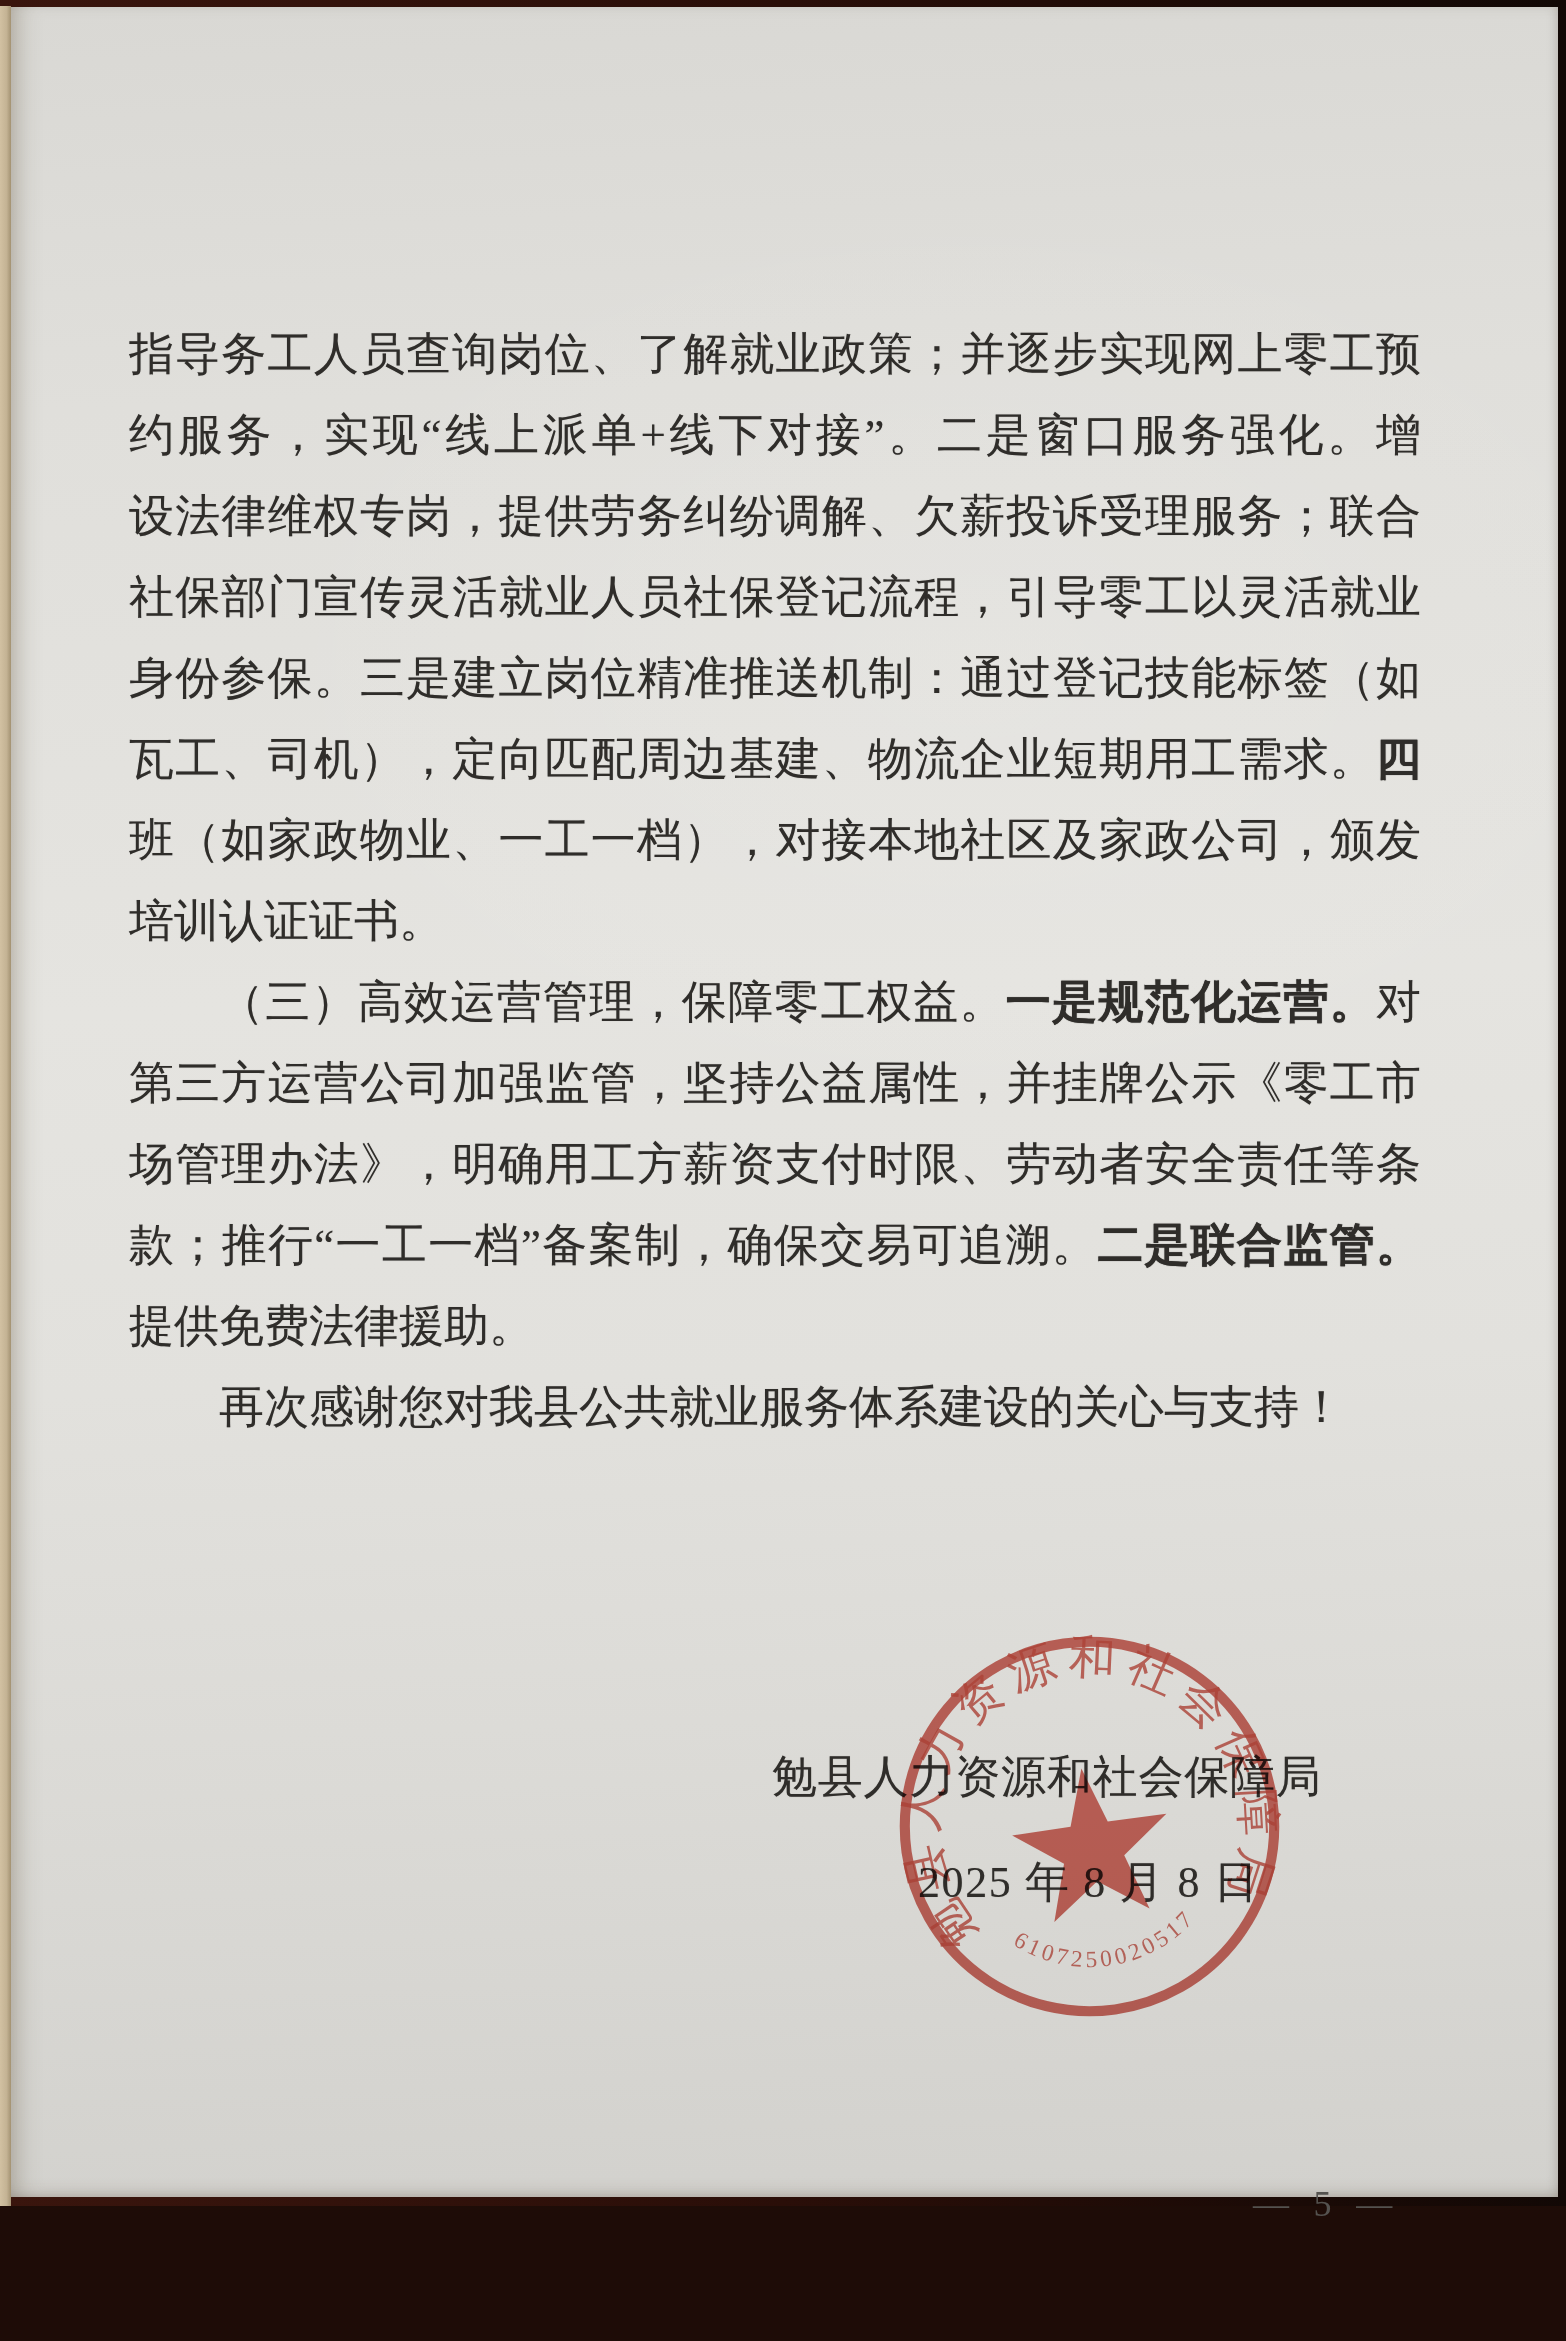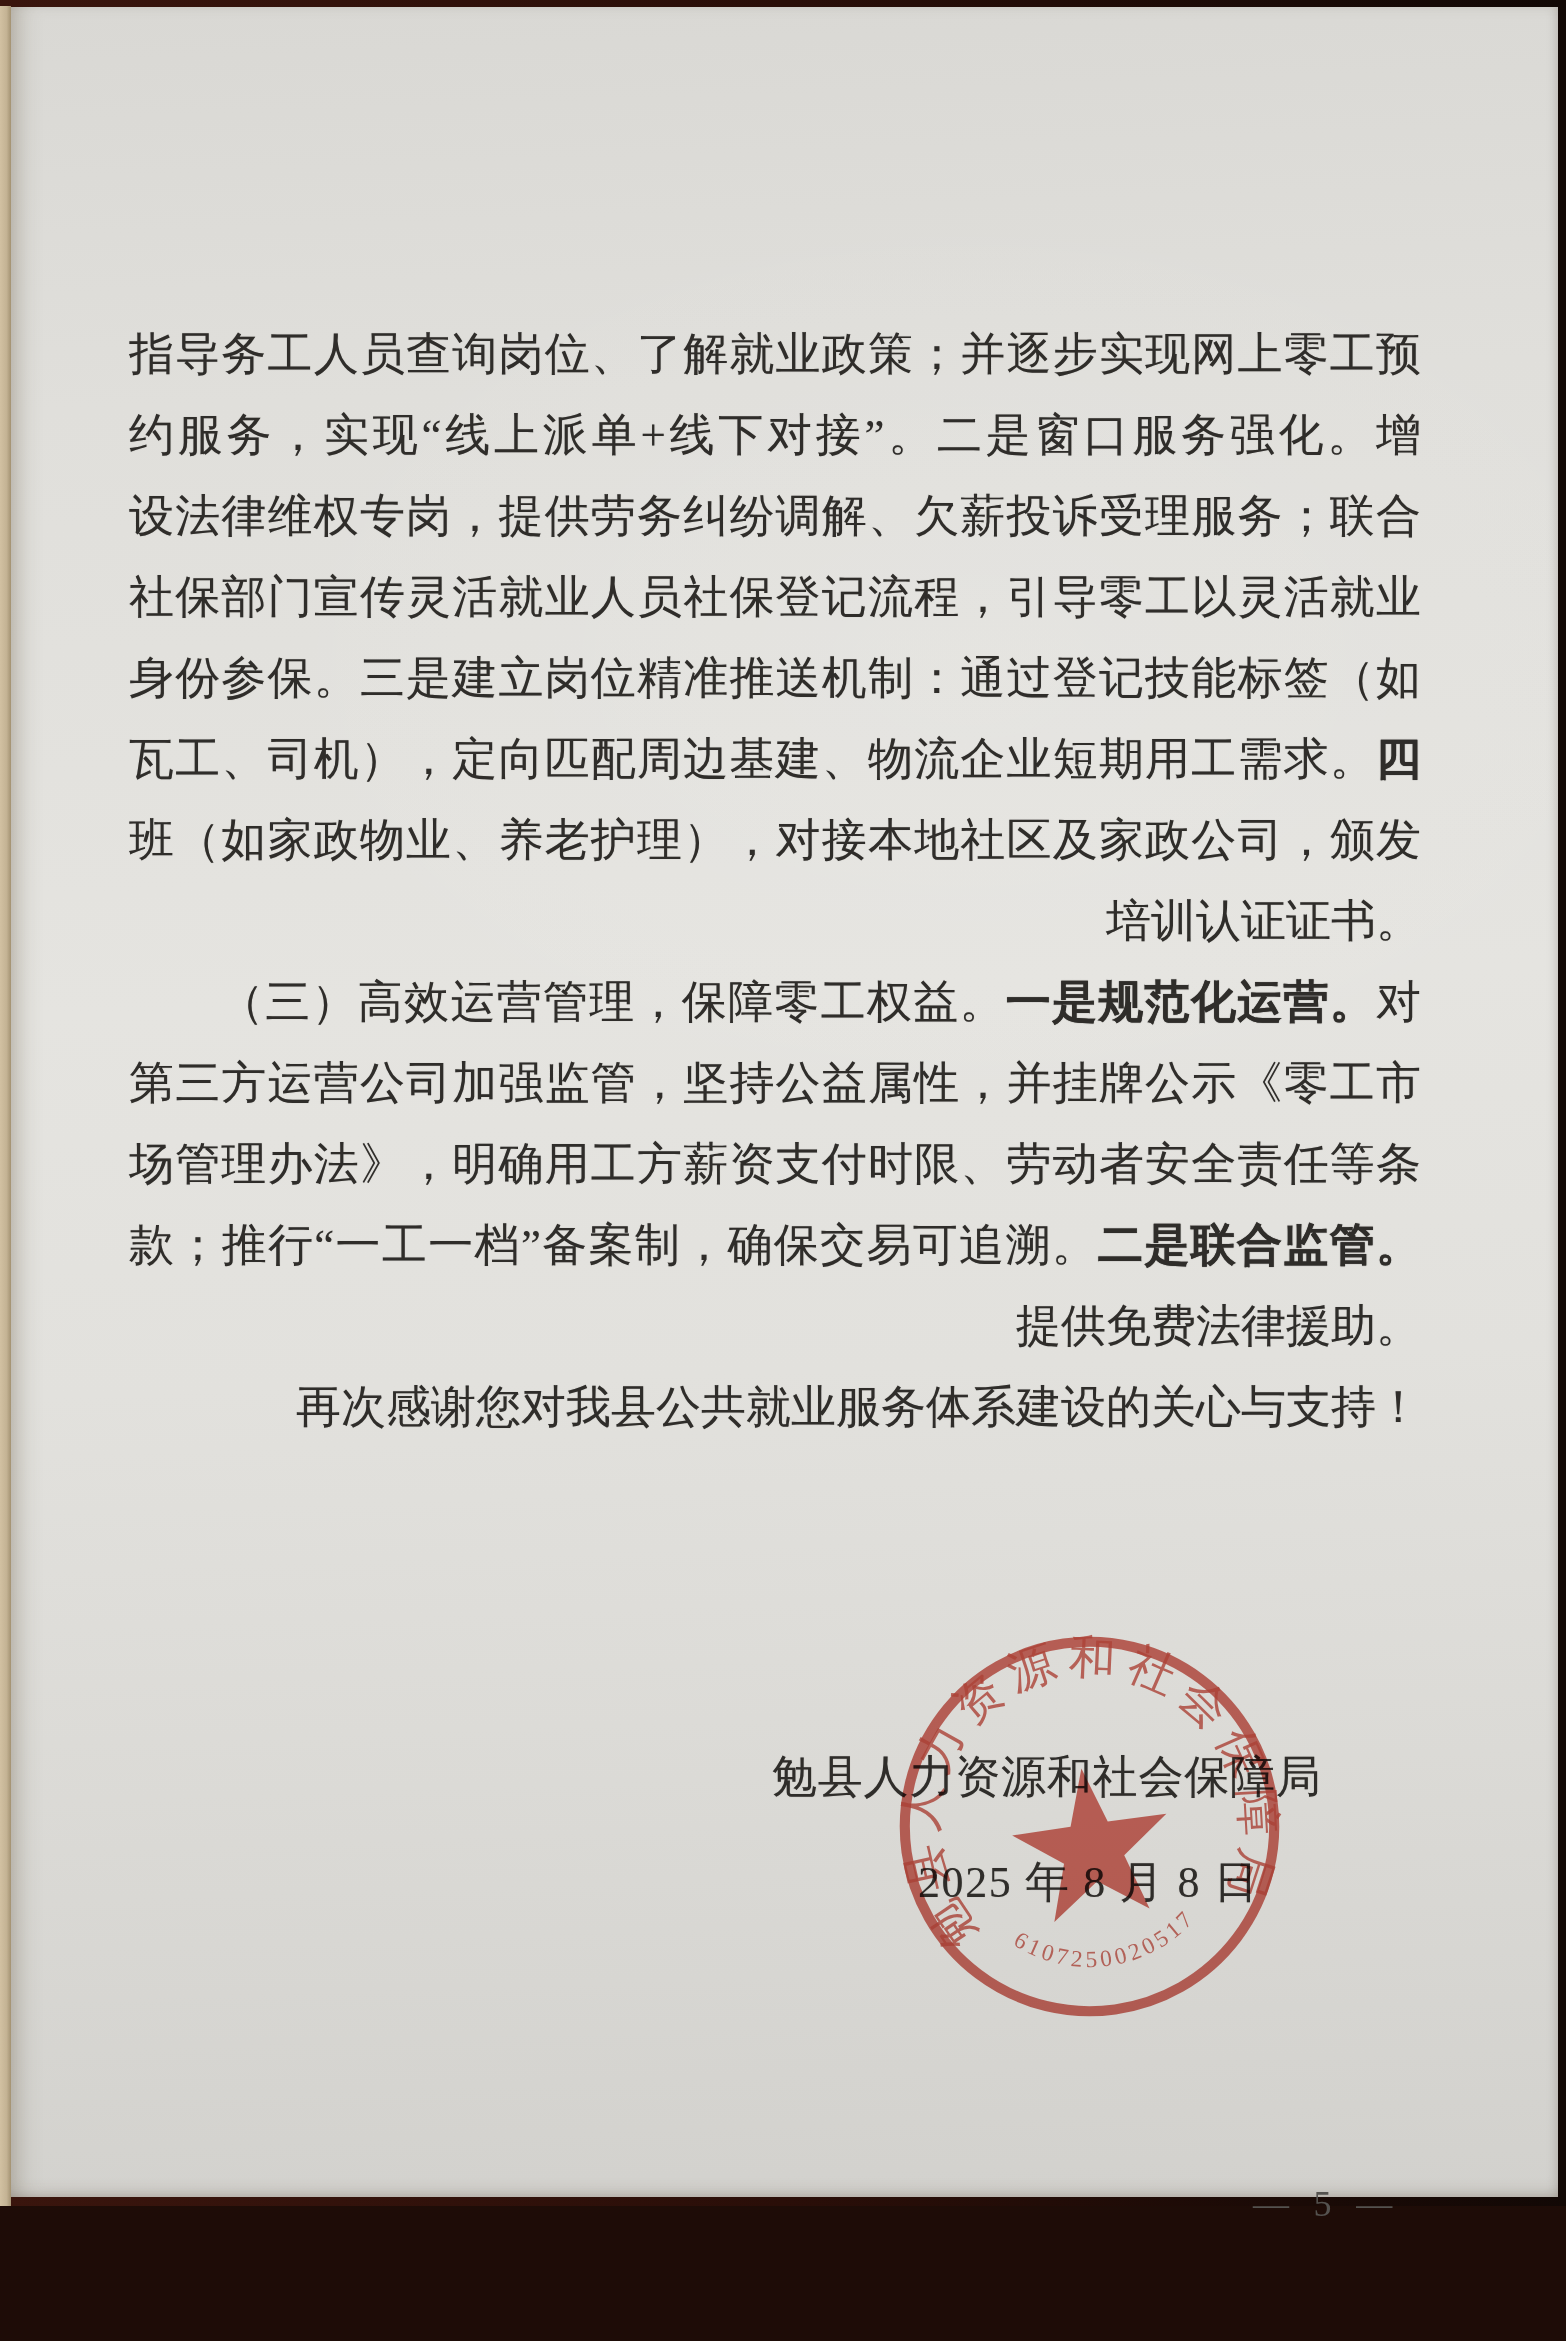--- a/index.html
+++ b/index.html
@@ -26,21 +26,21 @@
     box-shadow:
       inset 20px 0 23px -14px rgba(110,100,80,0.38),
       inset -6.2px 0 12.5px -7.8px rgba(60,40,30,0.28),
       inset 0 -11px 18.7px -12.5px rgba(80,60,45,0.30);
   }
   .body-text{
     position:absolute;left:118px;top:307px;width:1292px;
     font-size:45px;line-height:81px;color:#2f2d2a;
     text-shadow:0 0 0.8px rgba(47,45,42,0.35);
   }
-  .line{white-space:nowrap;text-align:right;}
+  .line{white-space:nowrap;}
   .line.just{white-space:normal;text-align:justify;text-align-last:justify;}
   .line.indent{text-indent:90px;}
   .line .b{font-weight:700;text-shadow:0 0 0.8px rgba(20,18,16,0.9);}
   .sig{
     position:absolute;left:761px;top:1740px;
     font-size:45px;color:#2f2d2a;letter-spacing:0.8px;white-space:nowrap;
     text-shadow:0 0 0.8px rgba(47,45,42,0.35);
   }
   .date{
     position:absolute;left:878px;top:1846px;
@@ -67,21 +67,21 @@
 
   <div class="paper">
 
     <div class="body-text" id="body-lines">
         <div class="line just"><span>指导务工人员查询岗位、了解就业政策；并逐步实现网上零工预</span></div>
         <div class="line just"><span>约服务，实现“线上派单+线下对接”。二是窗口服务强化。增</span></div>
         <div class="line just"><span>设法律维权专岗，提供劳务纠纷调解、欠薪投诉受理服务；联合</span></div>
         <div class="line just"><span>社保部门宣传灵活就业人员社保登记流程，引导零工以灵活就业</span></div>
         <div class="line just"><span>身份参保。三是建立岗位精准推送机制：通过登记技能标签（如</span></div>
         <div class="line just"><span>瓦工、司机），定向匹配周边基建、物流企业短期用工需求。</span><span class="b">四</span></div>
-        <div class="line just"><span>班（如家政物业、养老护理），对接本地社区及家政公司，颁发</span></div>
+        <div class="line just"><span>班（如家政物业、一工一档），对接本地社区及家政公司，颁发</span></div>
         <div class="line"><span>培训认证证书。</span></div>
         <div class="line just indent"><span>（三）高效运营管理，保障零工权益。</span><span class="b">一是规范化运营。</span><span>对</span></div>
         <div class="line just"><span>第三方运营公司加强监管，坚持公益属性，并挂牌公示《零工市</span></div>
         <div class="line just"><span>场管理办法》，明确用工方薪资支付时限、劳动者安全责任等条</span></div>
         <div class="line just"><span>款；推行“一工一档”备案制，确保交易可追溯。</span><span class="b">二是联合监管。</span></div>
         <div class="line"><span>提供免费法律援助。</span></div>
         <div class="line indent"><span>再次感谢您对我县公共就业服务体系建设的关心与支持！</span></div>
       </div>
 
     <div class="sig">勉县人力资源和社会保障局</div>

